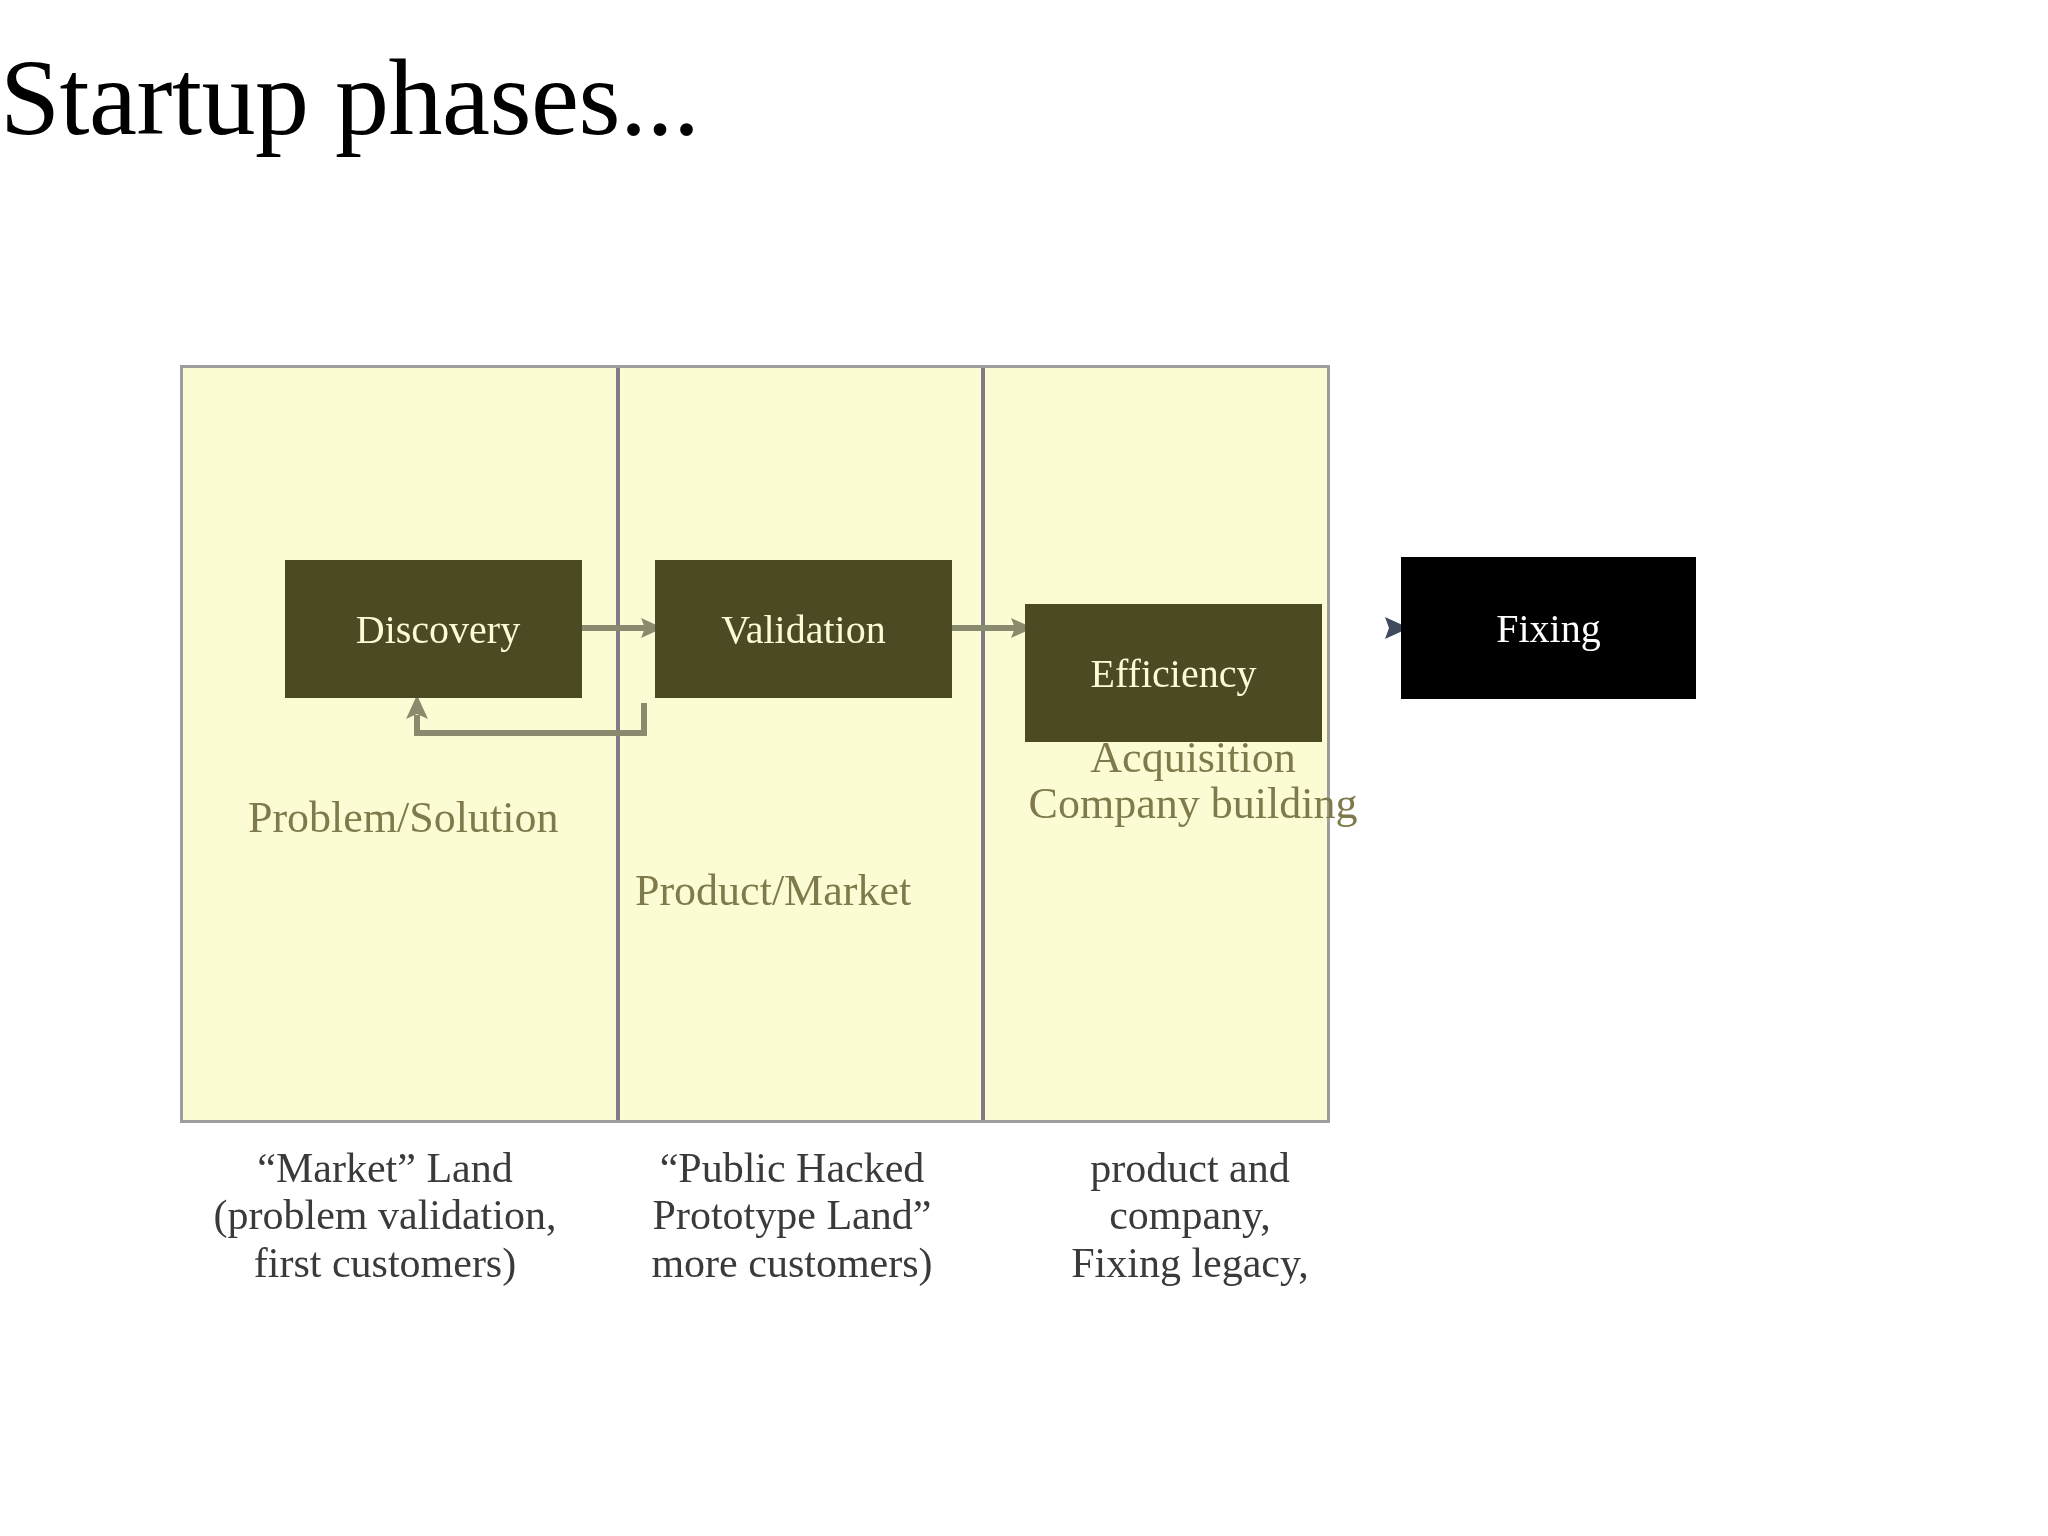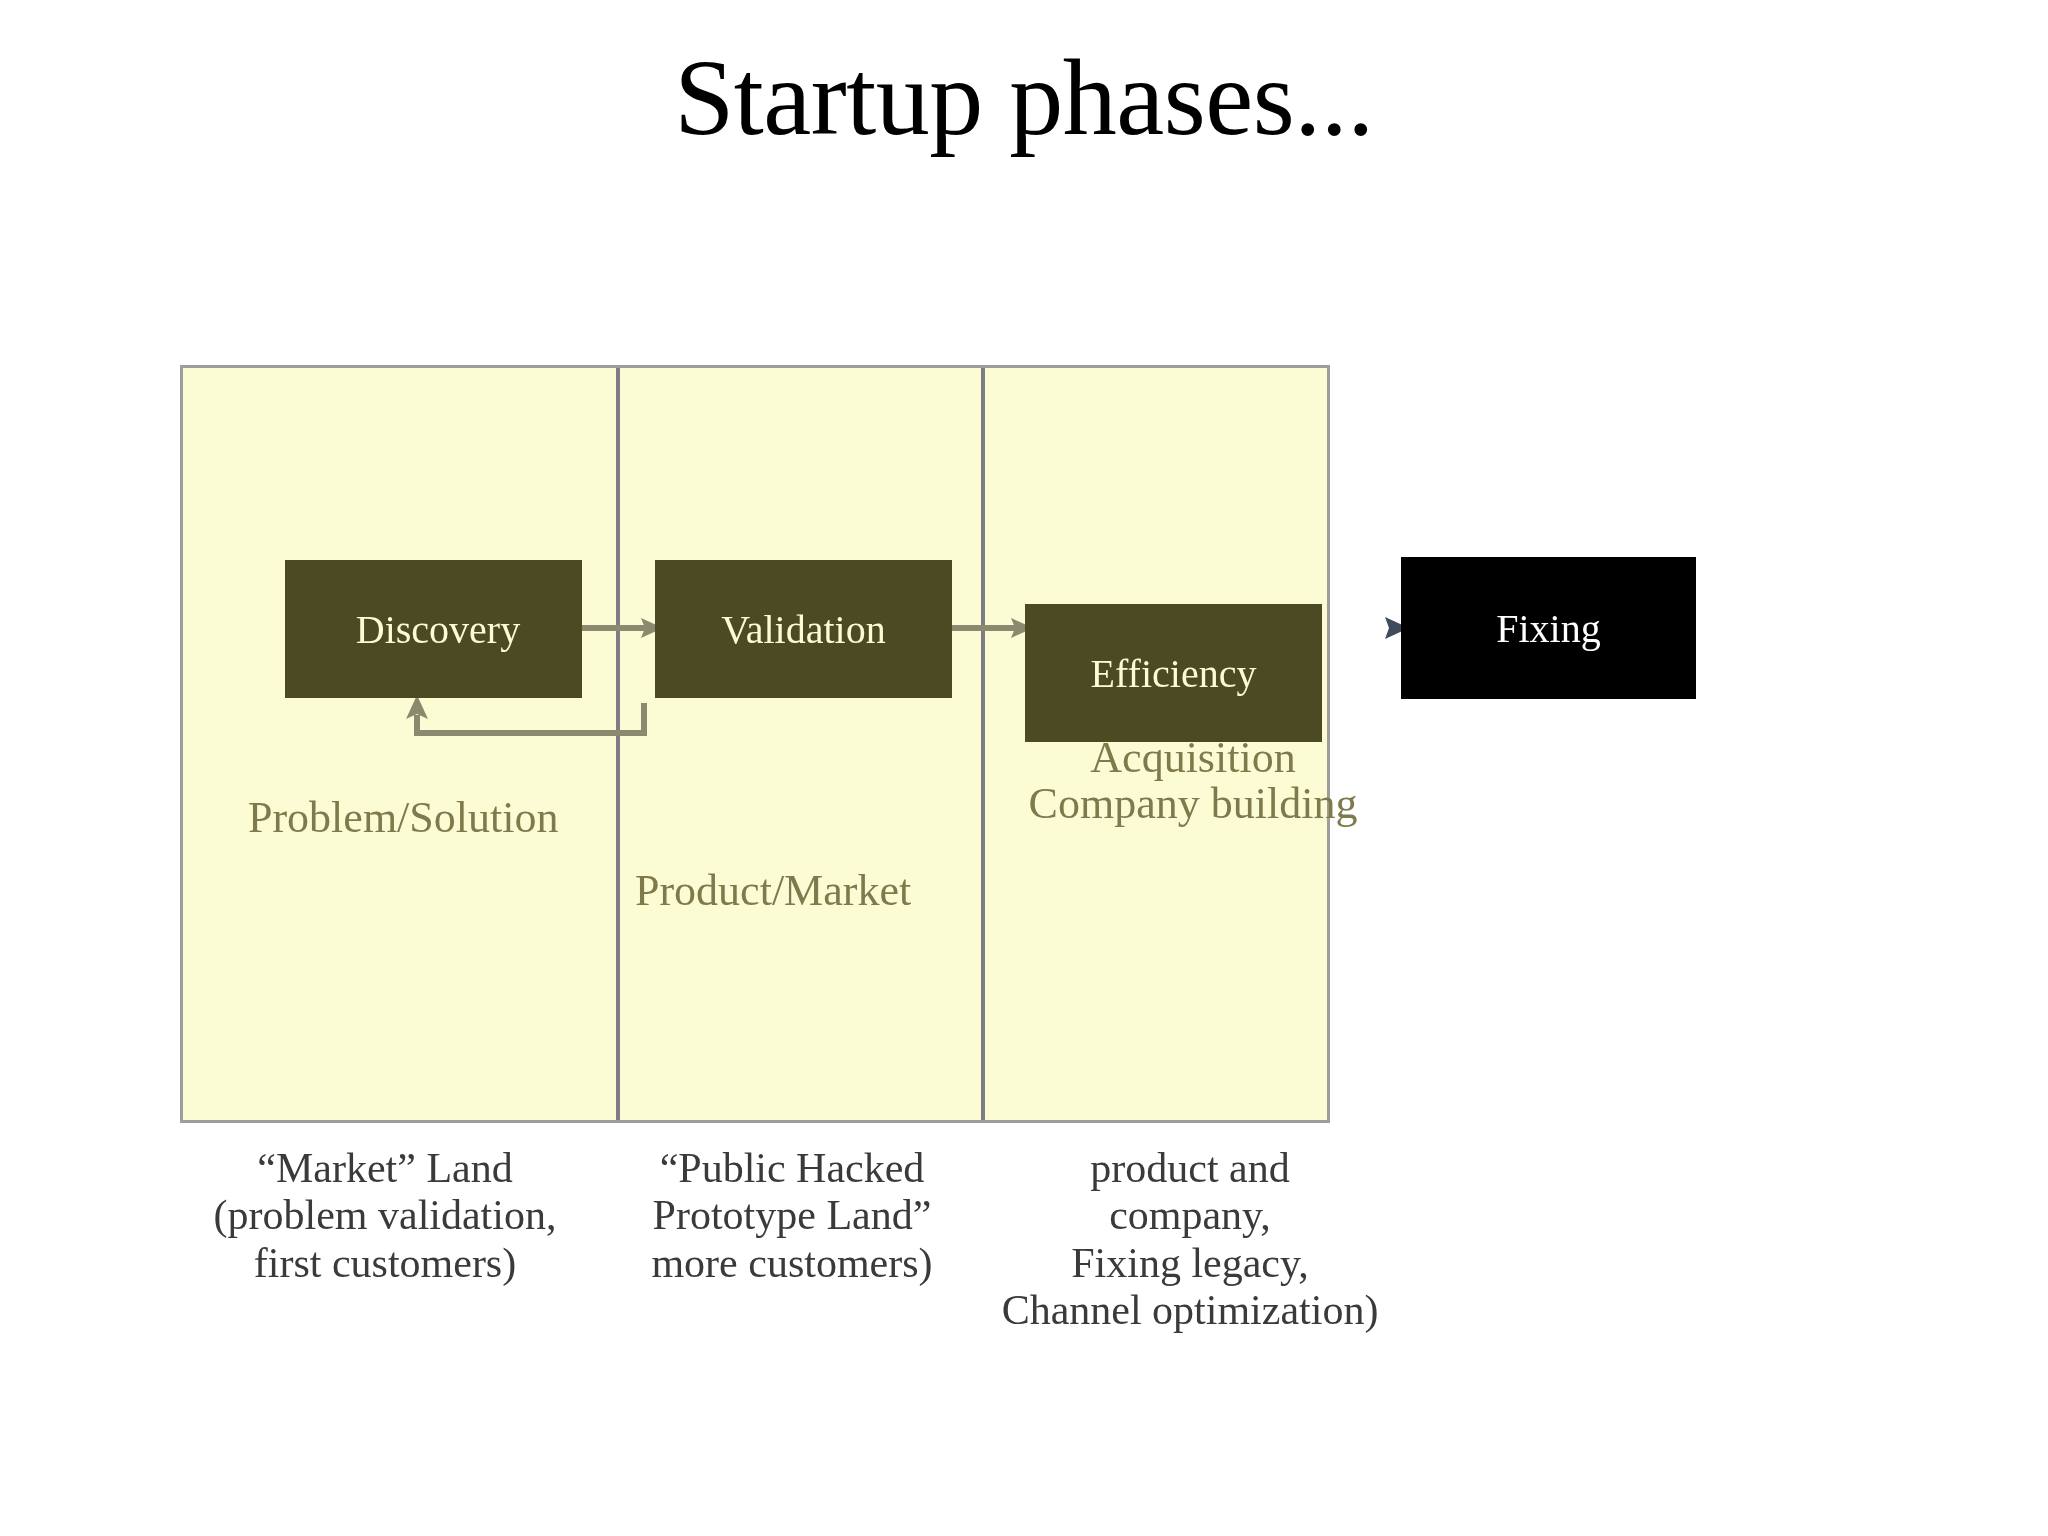--- a/index.html
+++ b/index.html
@@ -15,21 +15,21 @@
     font-family: "Liberation Serif", "DejaVu Serif", serif;
     -webkit-font-smoothing: antialiased;
   }
 
   
   #slide-title {
     position: absolute;
     left: 0;
     top: 38px;
     width: 2048px;
-    text-align: center;
+    text-align: left;
     font-size: 108px;
     line-height: 1.12;
     color: #000000;
     letter-spacing: -0.5px;
     font-family: "Liberation Serif", "DejaVu Serif", serif;
   }
 
   
   #lane-panel {
     position: absolute;
@@ -190,14 +190,13 @@
 <div class="caption" id="caption-validation">
   <span class="caption-line">“Public Hacked</span>
   <span class="caption-line">Prototype Land”</span>
   <span class="caption-line">more customers)</span>
 </div>
 
 <div class="caption" id="caption-efficiency">
   <span class="caption-line">product and</span>
   <span class="caption-line">company,</span>
   <span class="caption-line">Fixing legacy,</span>
-  <span class="caption-line">Channel optimization)</span>
 </div>
 
 </body></html>

